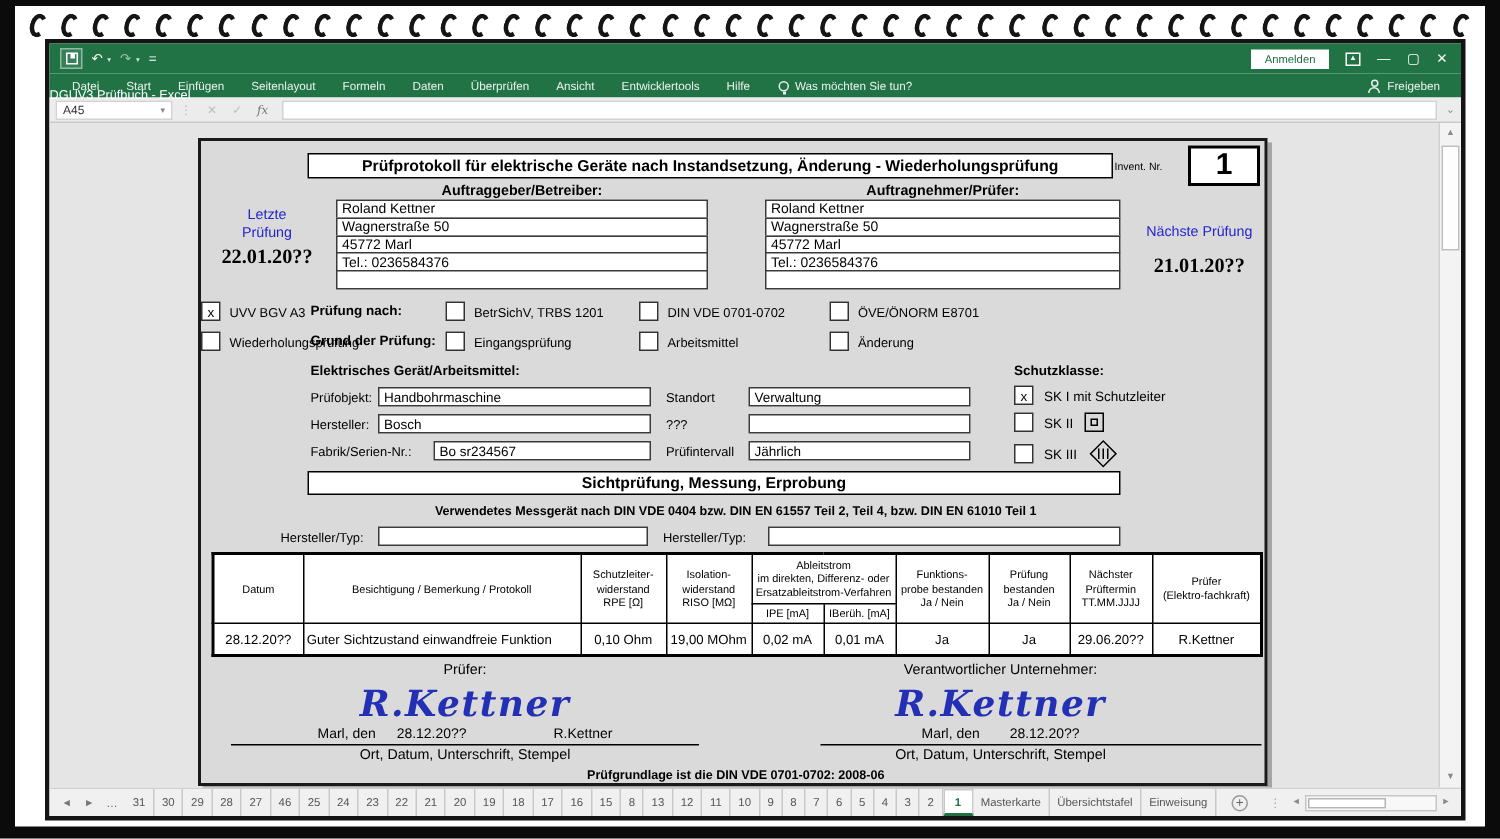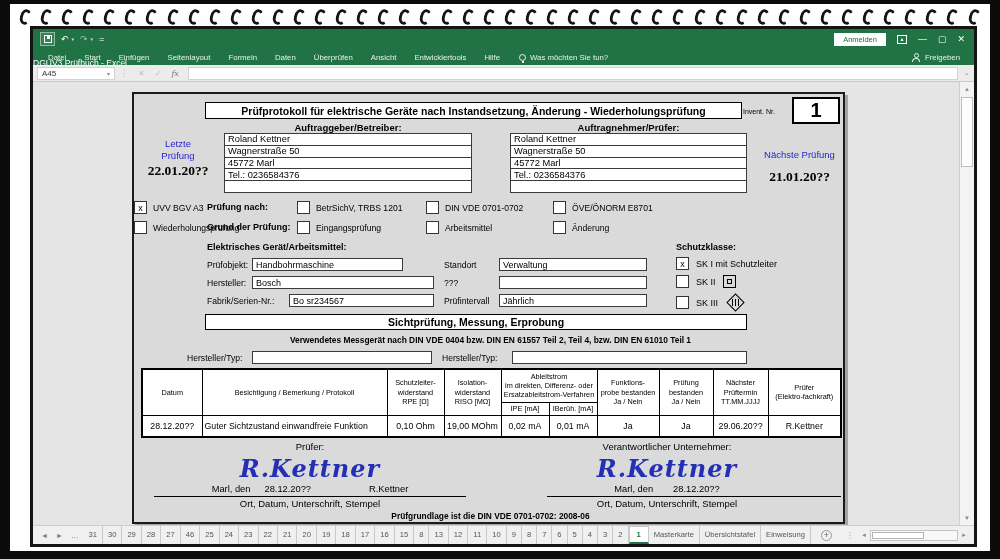--- a/index.html
+++ b/index.html
@@ -334,21 +334,21 @@
               </span><span class="opt">
                 <span class="cb"></span>
                 <span class="opt-label">Änderung</span>
               </span></span>
         </div>
 
         <div class="abs sec-label" style="left:73px;top:148px">Elektrisches Gerät/Arbeitsmittel:</div>
         <div class="abs sec-label" style="left:542px;top:148px">Schutzklasse:</div>
 
         <div class="abs fld-label" style="left:73px;top:166px">Prüfobjekt:</div>
-        <div class="abs inbox" style="left:118px;top:164px;width:151px">Handbohrmaschine</div>
+        <div class="abs inbox" style="left:118px;top:164px;width:182px">Handbohrmaschine</div>
         <div class="abs fld-label" style="left:310px;top:166px">Standort</div>
         <div class="abs inbox" style="left:365px;top:164px;width:148px">Verwaltung</div>
 
         <div class="abs fld-label" style="left:73px;top:184px">Hersteller:</div>
         <div class="abs inbox" style="left:118px;top:182px;width:182px">Bosch</div>
         <div class="abs fld-label" style="left:310px;top:184px">???</div>
         <div class="abs inbox" style="left:365px;top:182px;width:148px"></div>
 
         <div class="abs fld-label" style="left:73px;top:202px">Fabrik/Serien-Nr.:</div>
         <div class="abs inbox" style="left:155px;top:200px;width:145px">Bo sr234567</div>

